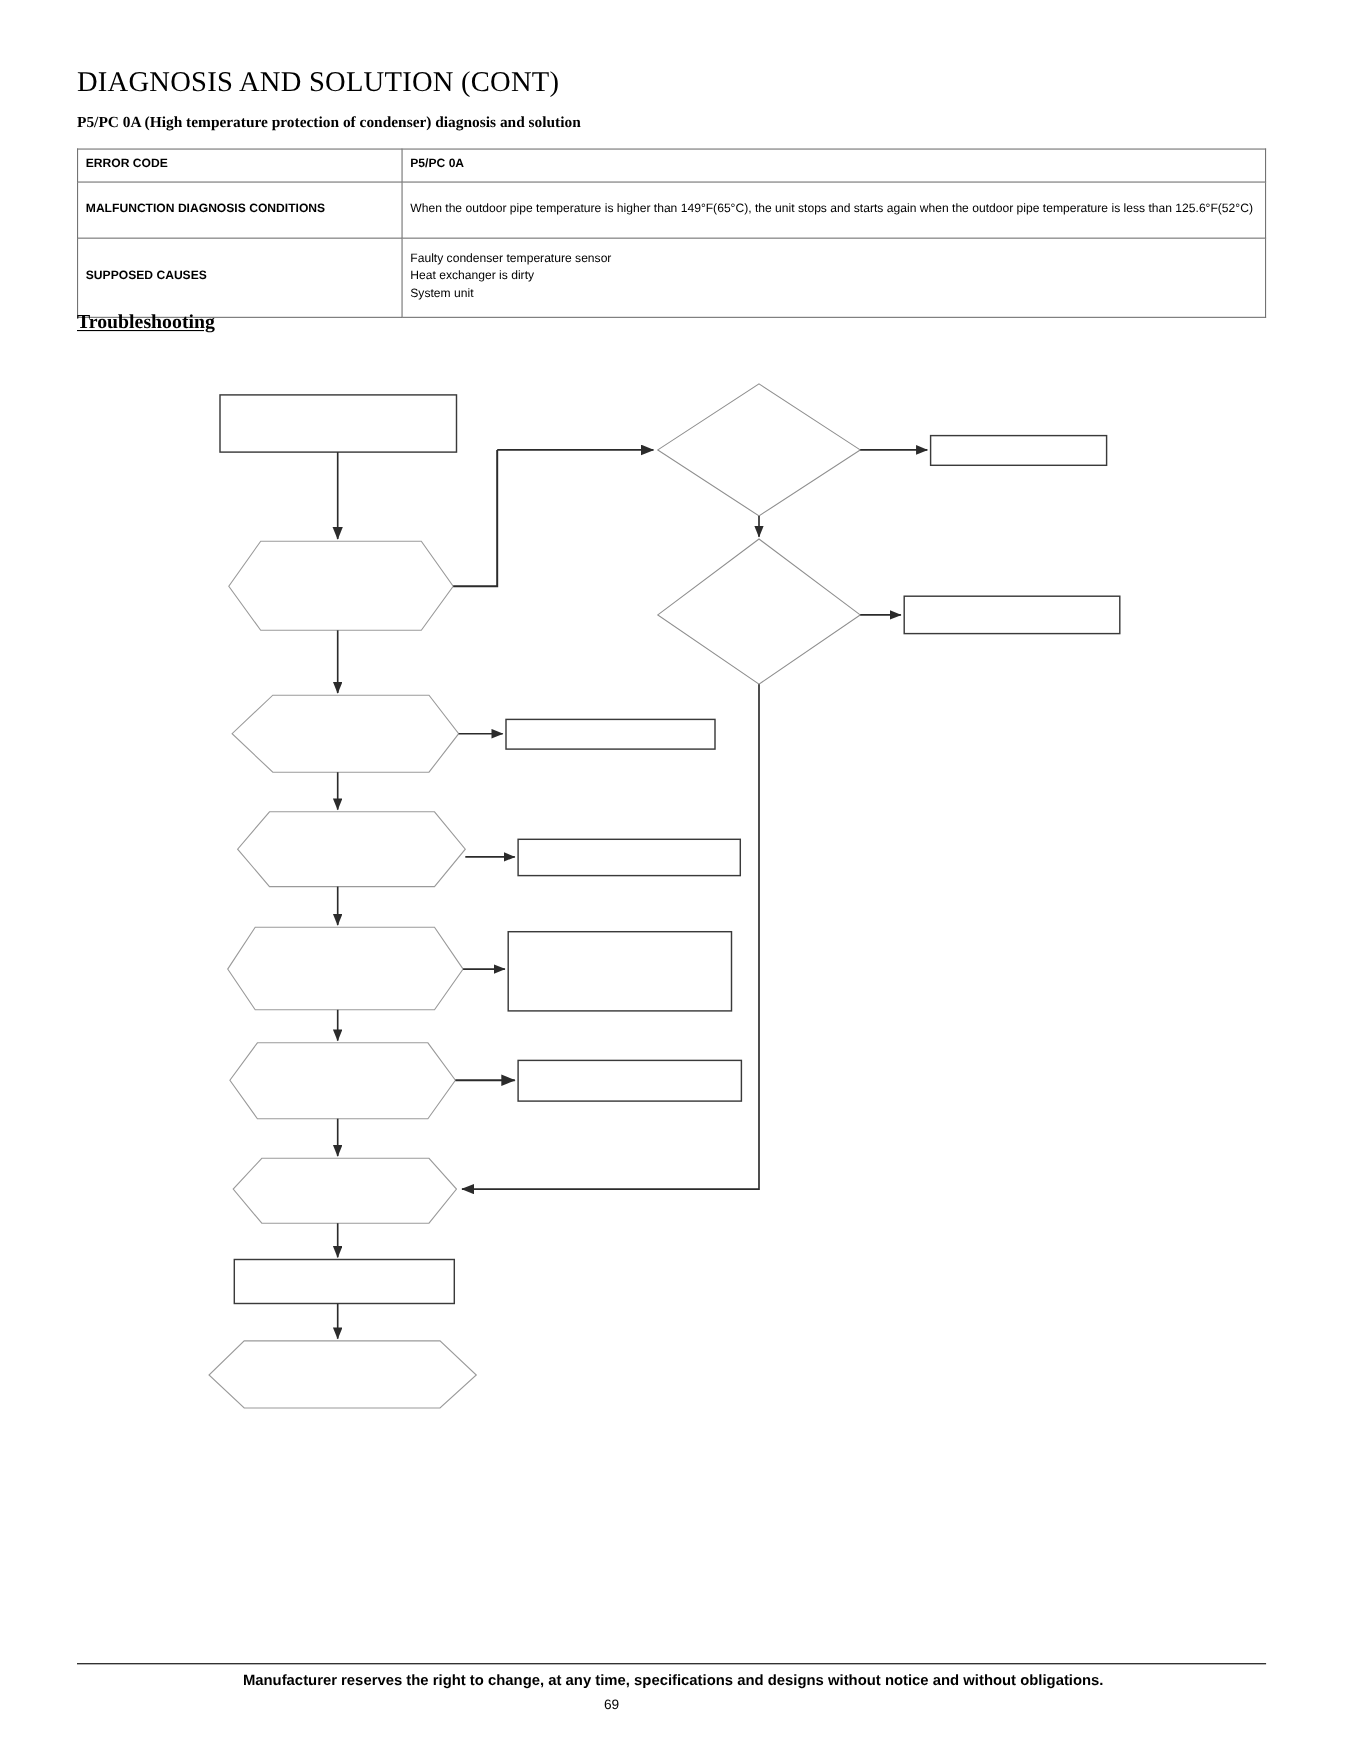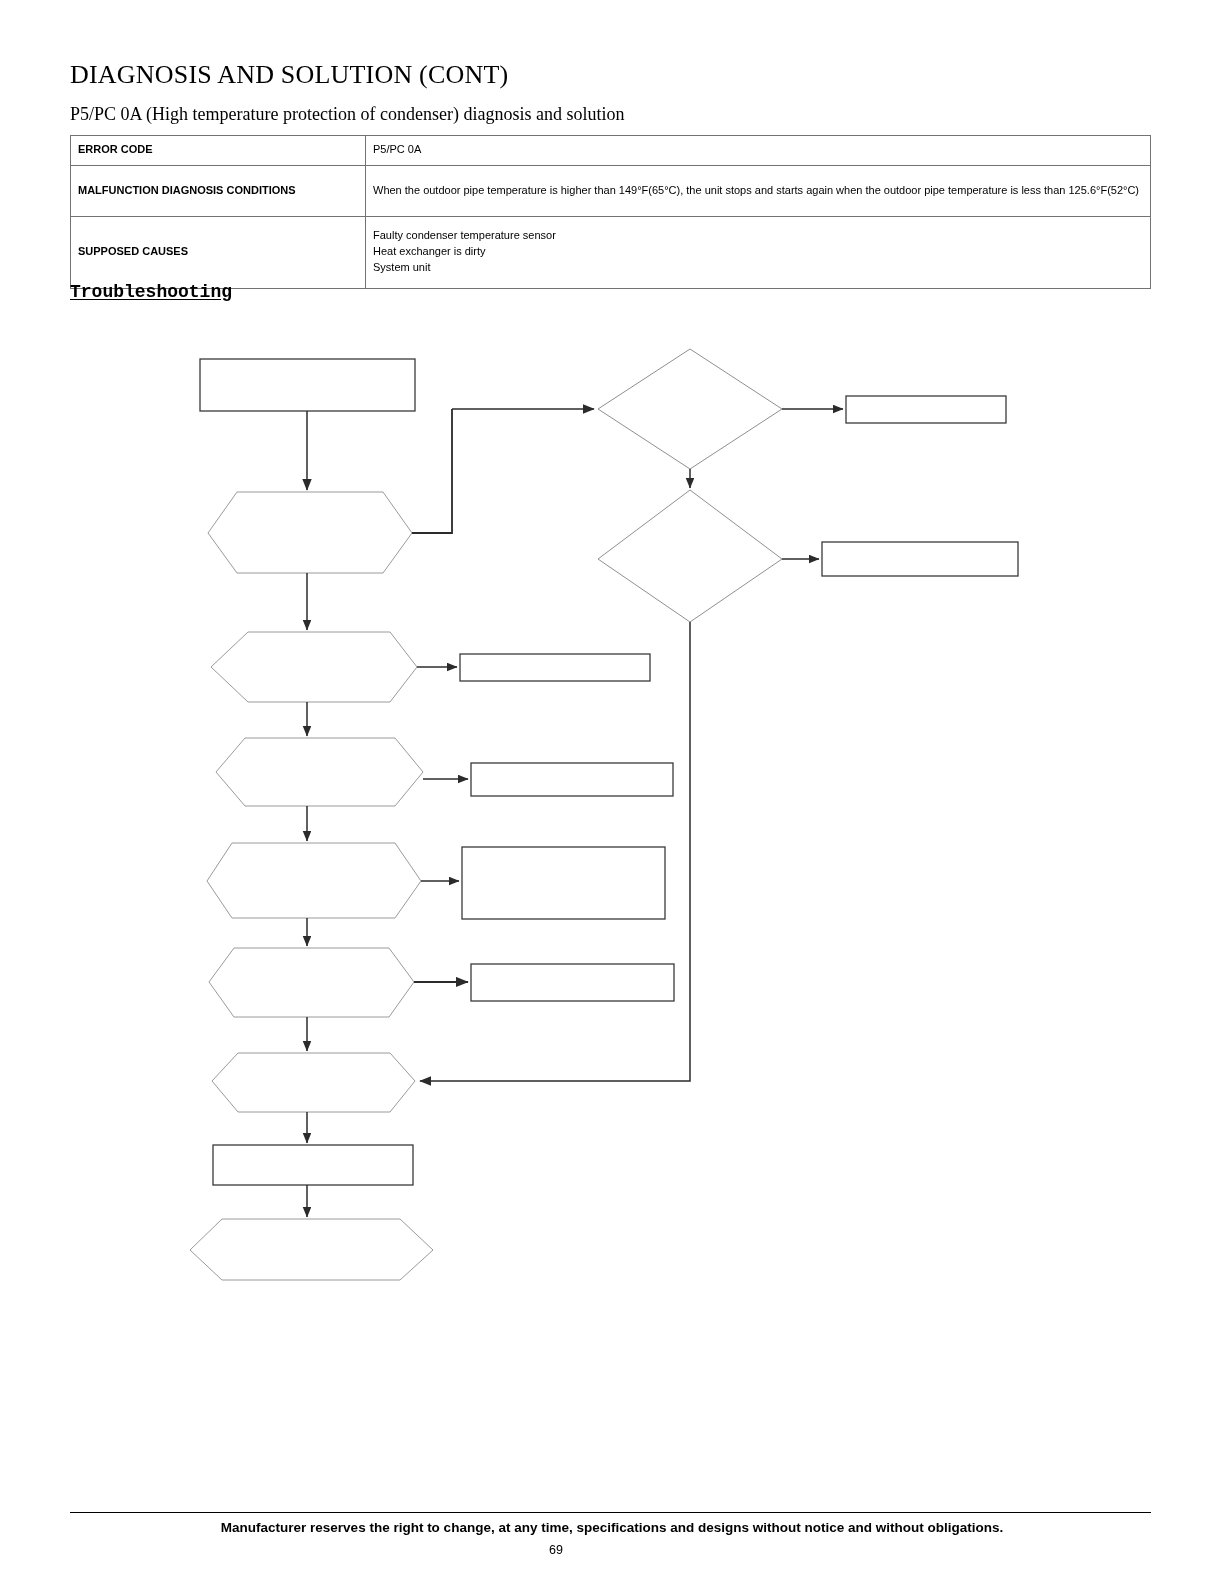--- a/index.html
+++ b/index.html
@@ -27,22 +27,22 @@
     letter-spacing: 0.2px;
     white-space: nowrap;
   }
 
   
   .section-subtitle {
     position: absolute;
     left: 70px;
     top: 104px;
     font-family: "Liberation Serif", serif;
-    font-weight: normal;
-    font-size: 18px;
+    font-weight: bold;
+    font-size: 14px;
     white-space: nowrap;
   }
 
   
   .spec-table {
     position: absolute;
     left: 70px;
     top: 135px;
     width: 1081px;
     border-collapse: collapse;
@@ -53,33 +53,33 @@
     vertical-align: middle;
     padding: 3px 6px 4px 7px;
     font-size: 11px;
     line-height: 1.45;
   }
   .spec-table td.label {
     width: 281px;
     font-weight: bold;
   }
   .spec-table td.value-bold {
-    font-weight: normal;
+    font-weight: bold;
   }
   .spec-table .row-h1 td { height: 22px; }
   .spec-table .row-h2 td { height: 43px; }
   .spec-table .row-h3 td { height: 64px; }
   .cause-line { display: block; }
 
   
   .troubleshooting-heading {
     position: absolute;
     left: 70px;
     top: 282px;
-    font-family: Liberation Mono, monospace;
+    font-family: Liberation Serif, serif;
     font-weight: bold;
     font-size: 18px;
     text-decoration: underline;
     text-underline-offset: 2px;
   }
 
   
   .flowchart {
     position: absolute;
     left: 0;

